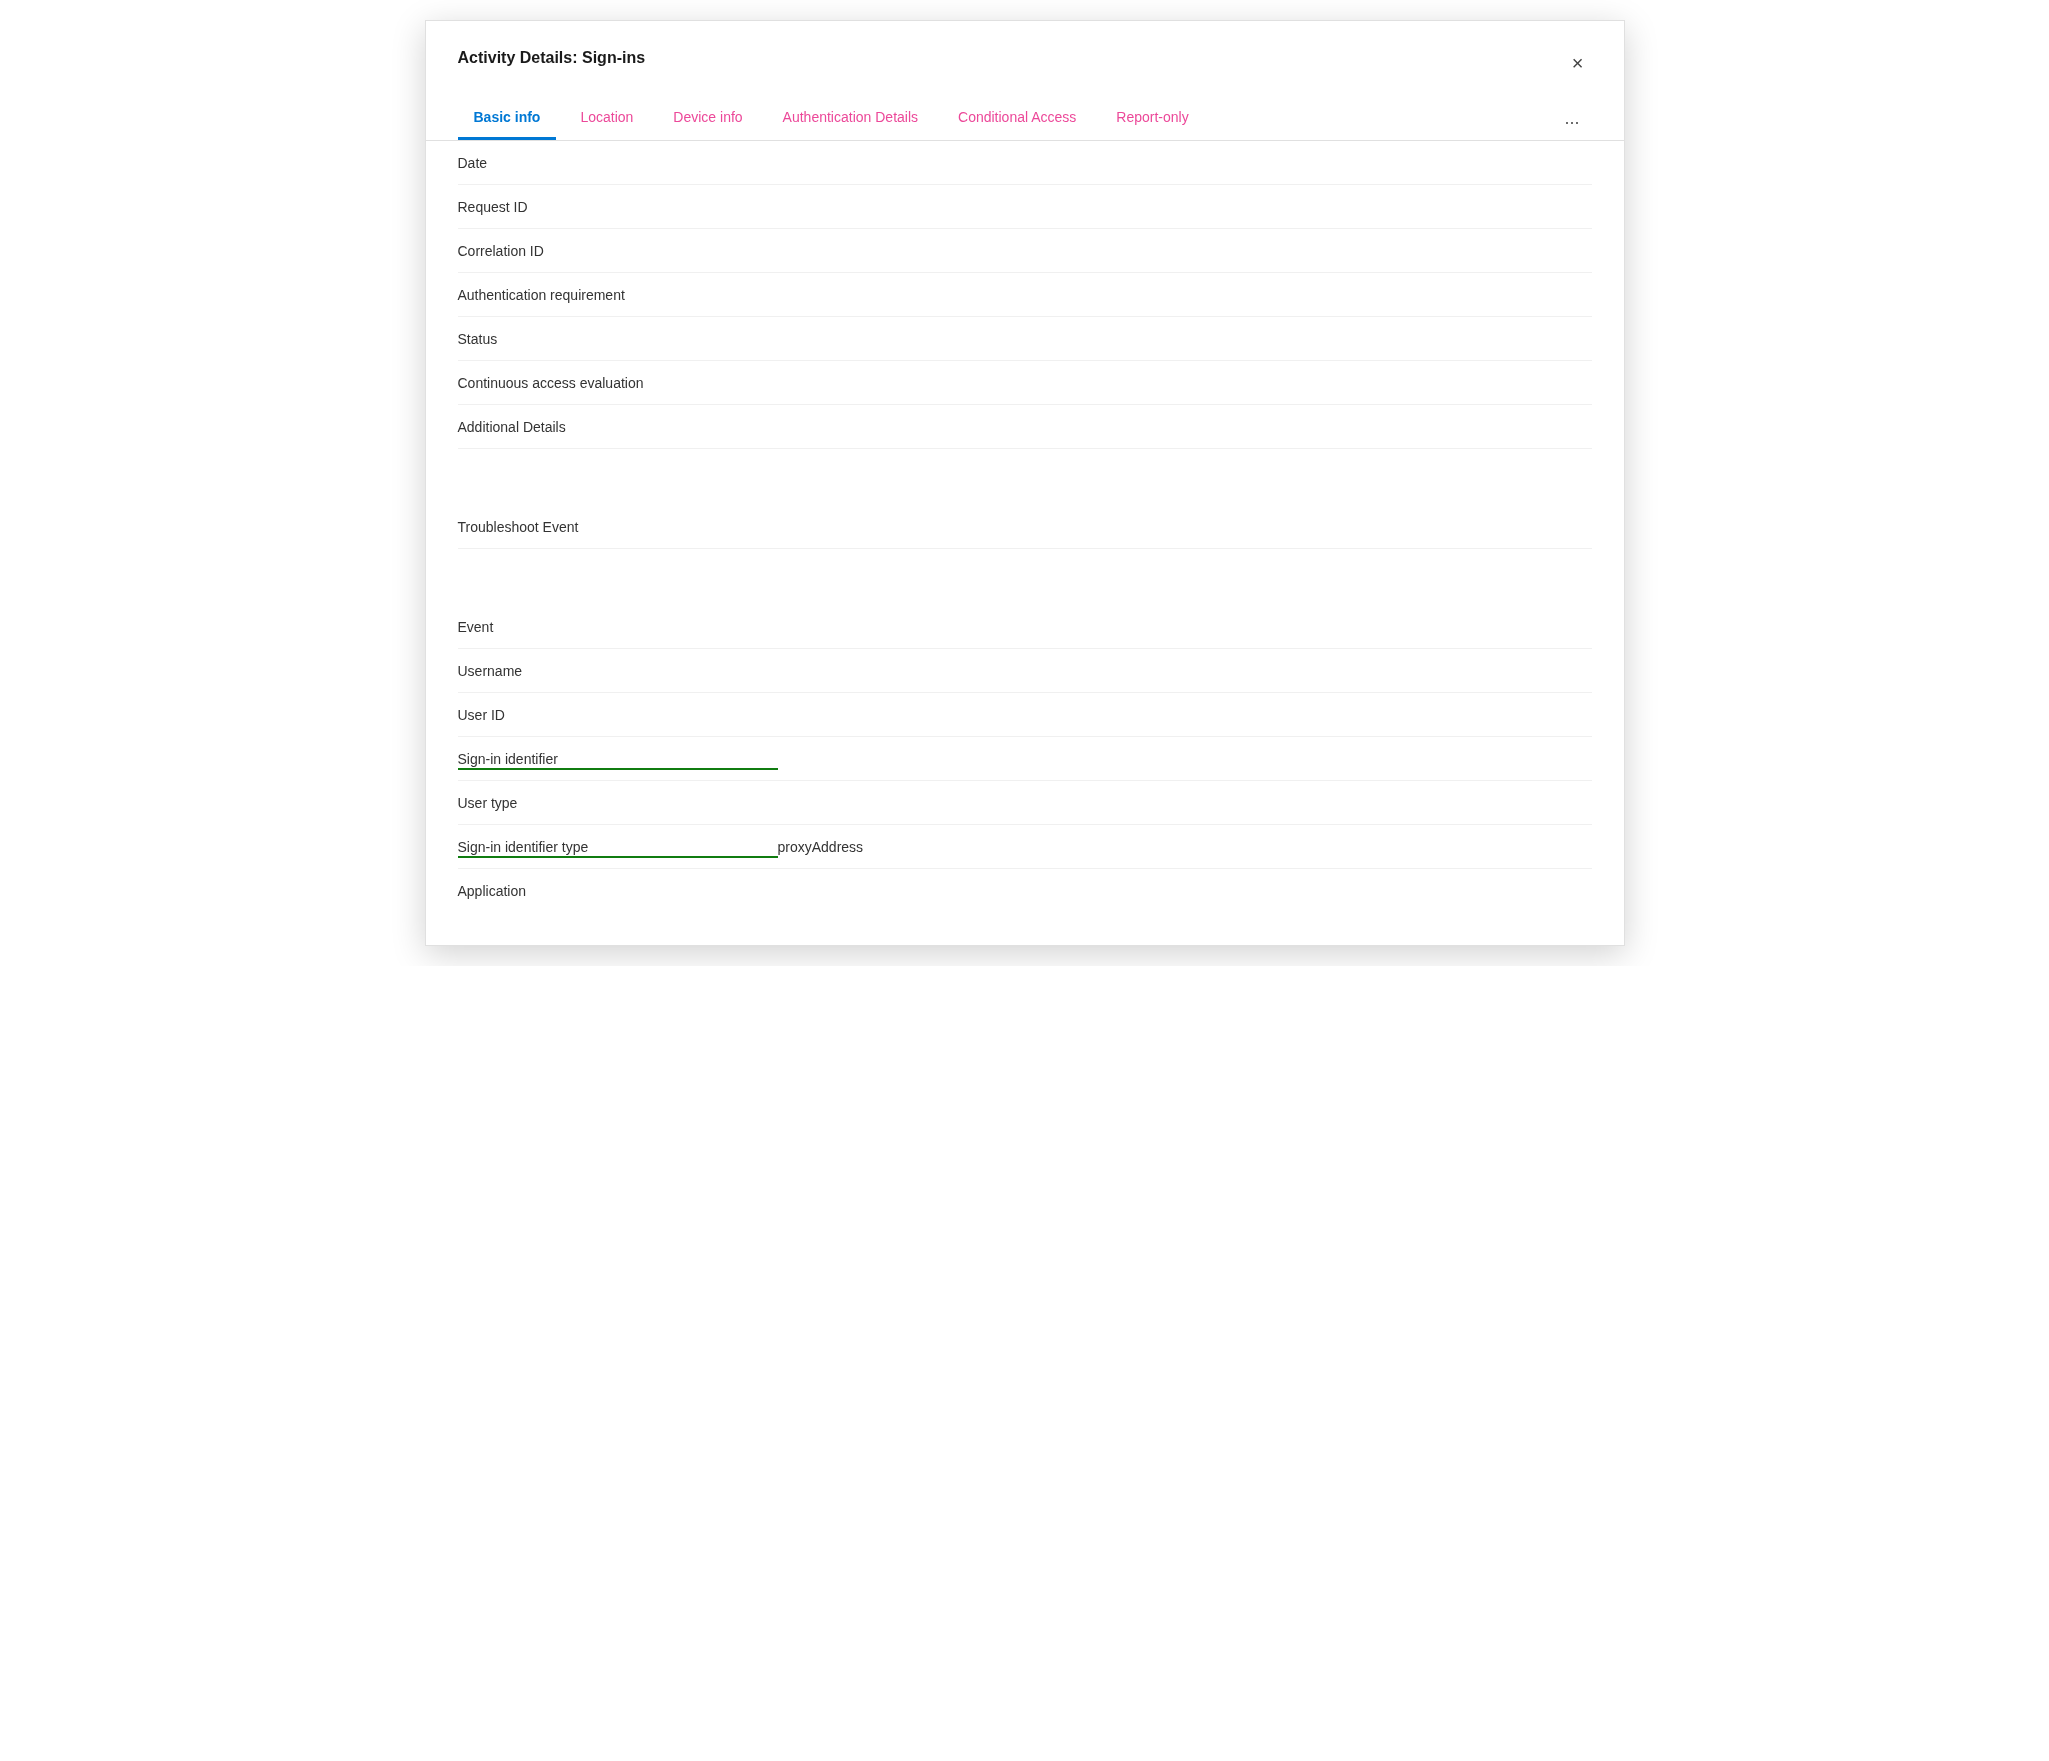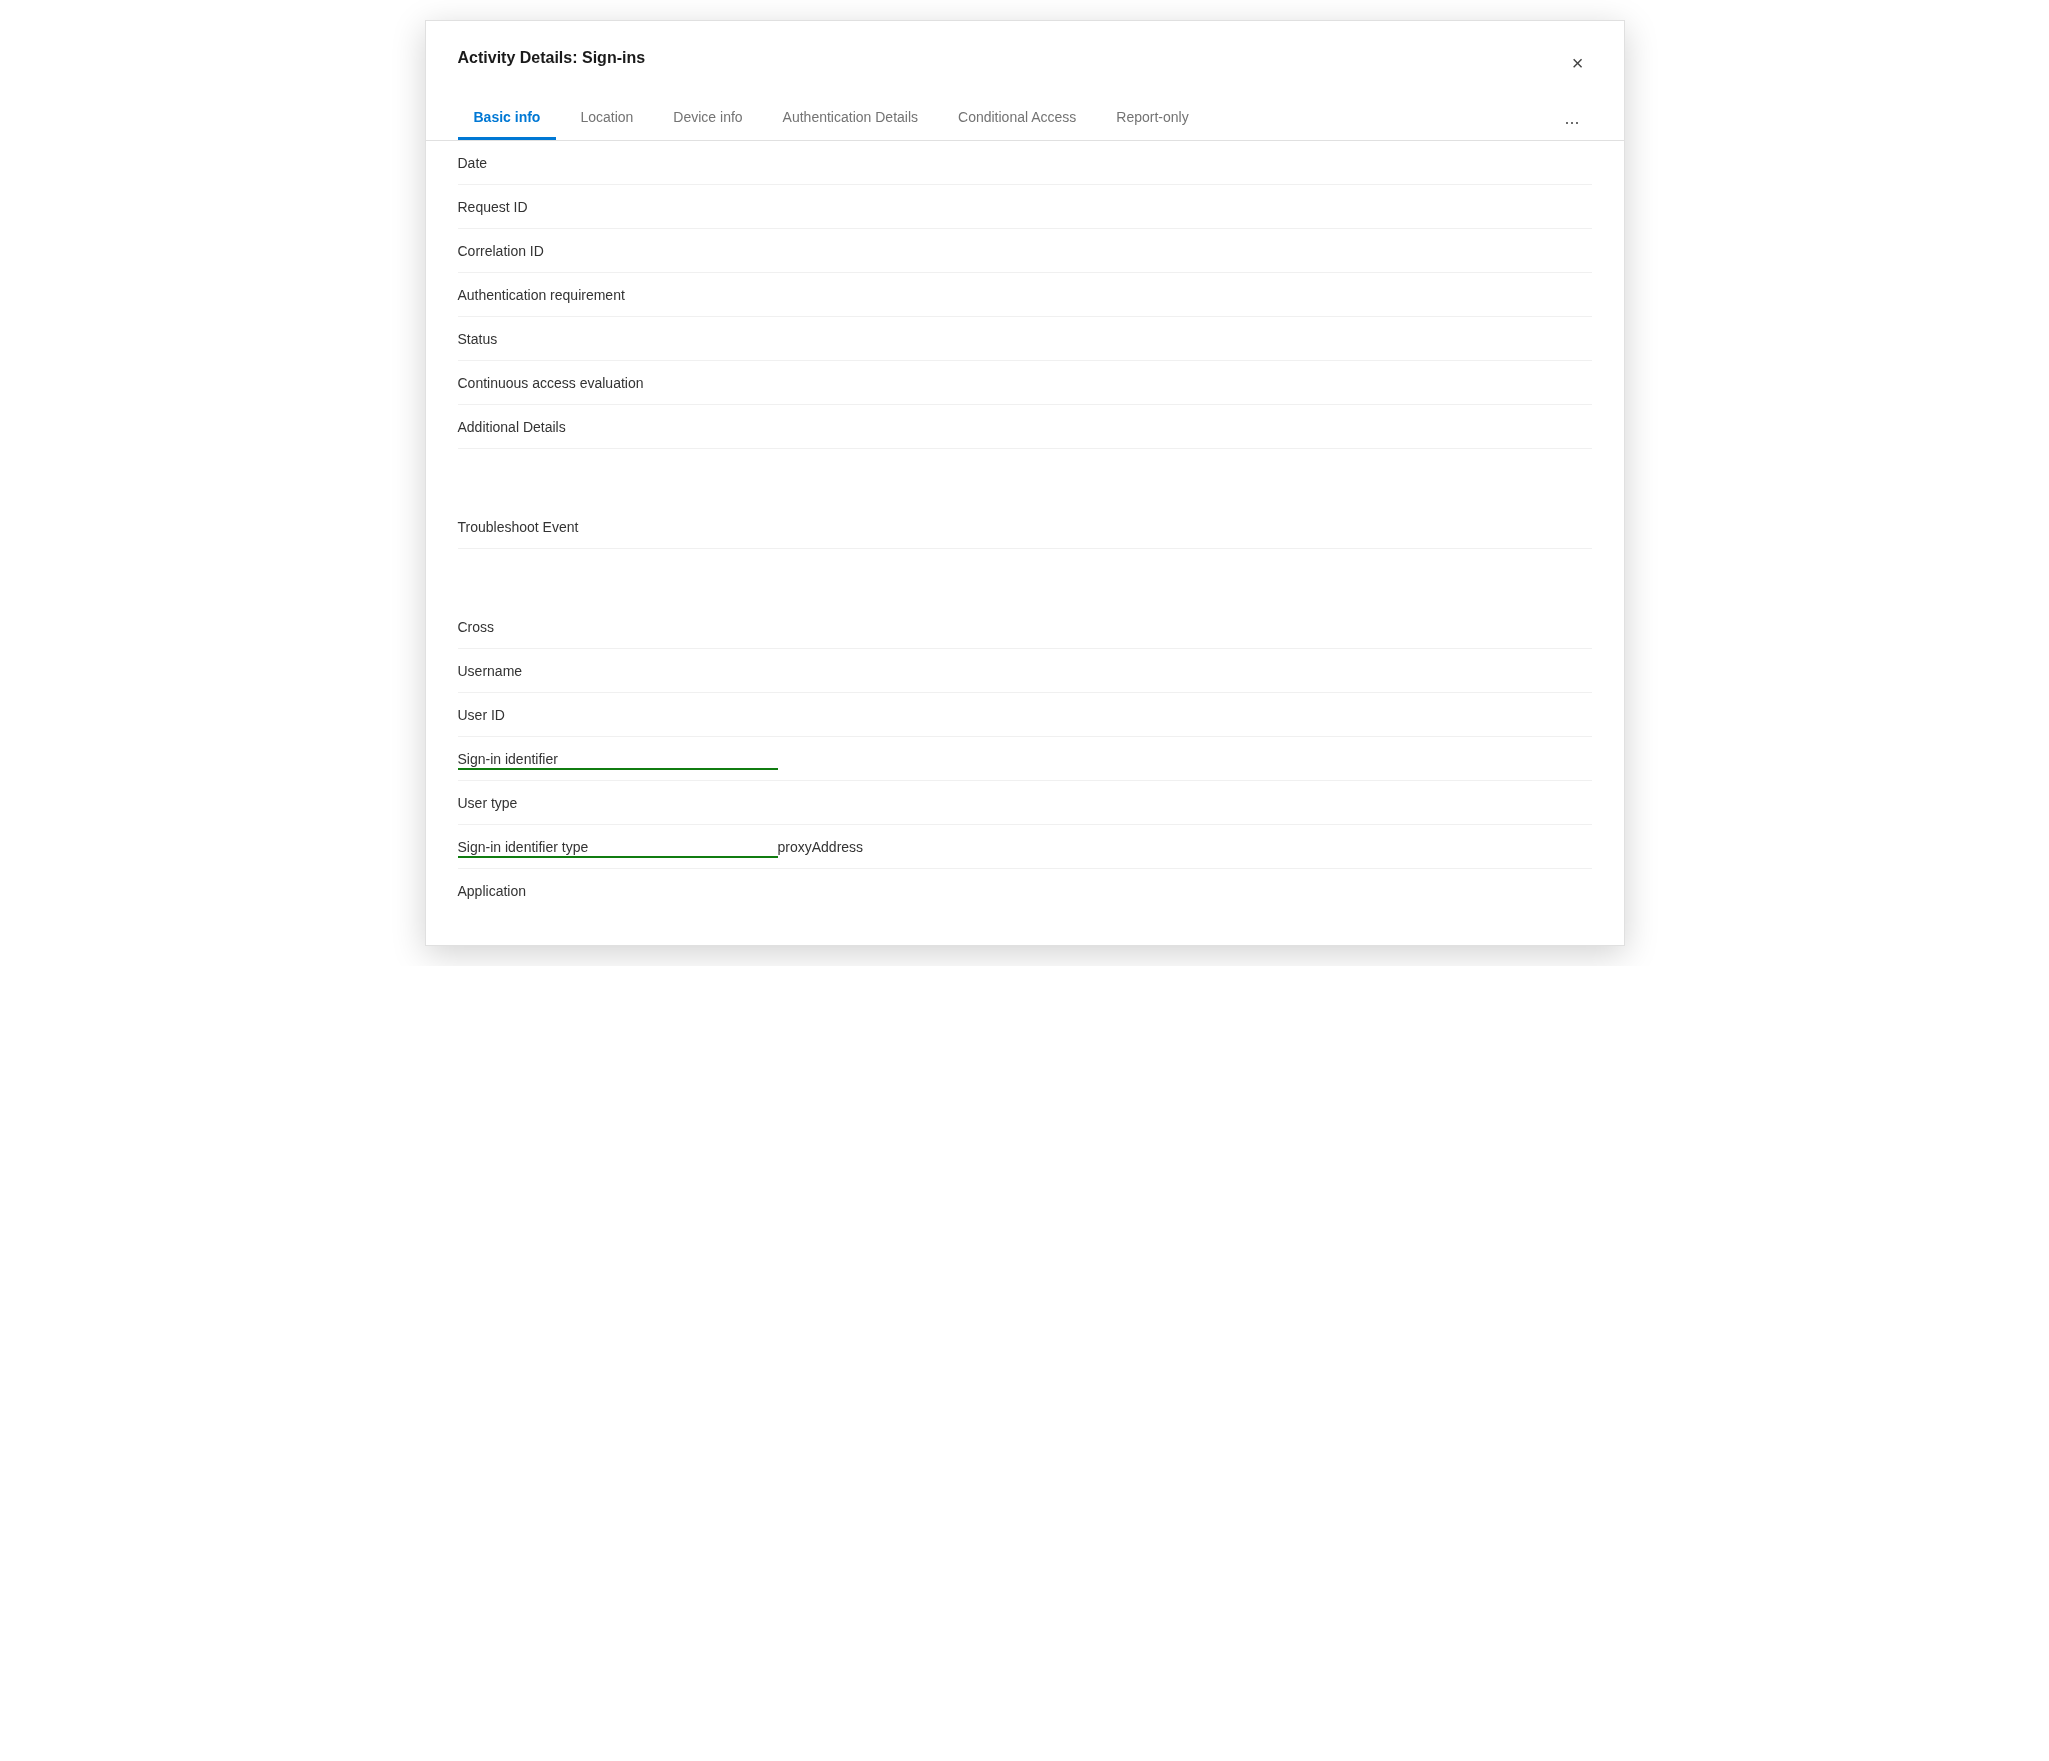--- a/index.html
+++ b/index.html
@@ -55,21 +55,21 @@
       padding: 0 32px;
       margin-top: 20px;
       border-bottom: 1px solid #e0e0e0;
       gap: 0;
     }
 
     .tab {
       padding: 12px 16px;
       cursor: pointer;
       font-size: 14px;
-      color: #737373;
+      color: #ec4899;
       border-bottom: 3px solid transparent;
       white-space: nowrap;
       margin-right: 8px;
       user-select: none;
     }
 
     .tab.active {
       color: #0078d4;
       font-weight: 600;
       border-bottom: 3px solid #0078d4;
@@ -188,21 +188,21 @@
 
     <div class="field-row">
       <span class="field-label">Troubleshoot Event</span>
       <span class="field-value"></span>
     </div>
 
     <div class="spacer"></div>
     <div class="spacer"></div>
 
     <div class="field-row">
-      <span class="field-label">Cross</span>
+      <span class="field-label">Event</span>
       <span class="field-value"></span>
     </div>
     <div class="field-row">
       <span class="field-label">Username</span>
       <span class="field-value"></span>
     </div>
     <div class="field-row">
       <span class="field-label">User ID</span>
       <span class="field-value"></span>
     </div>

